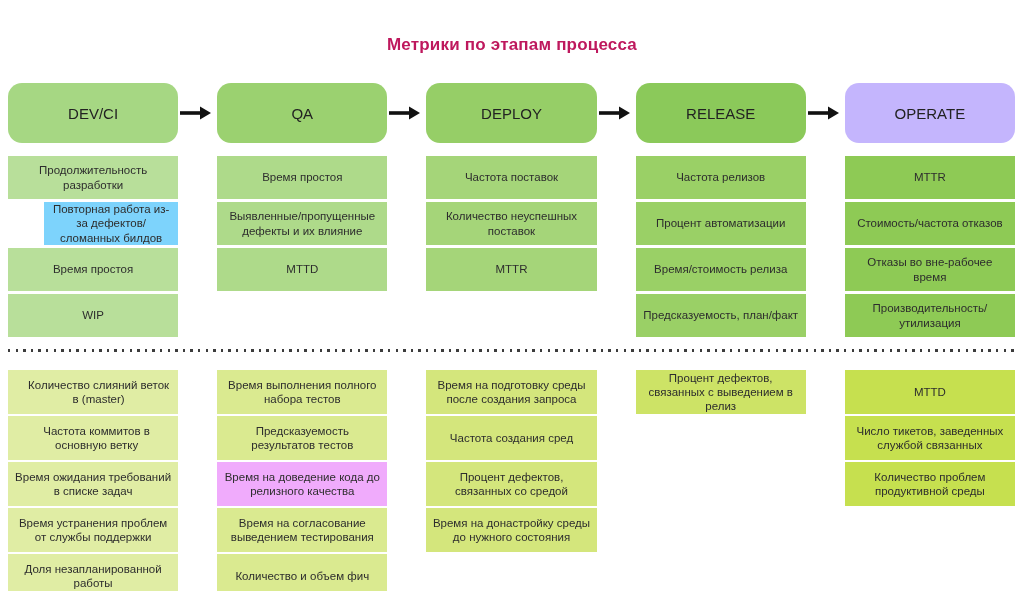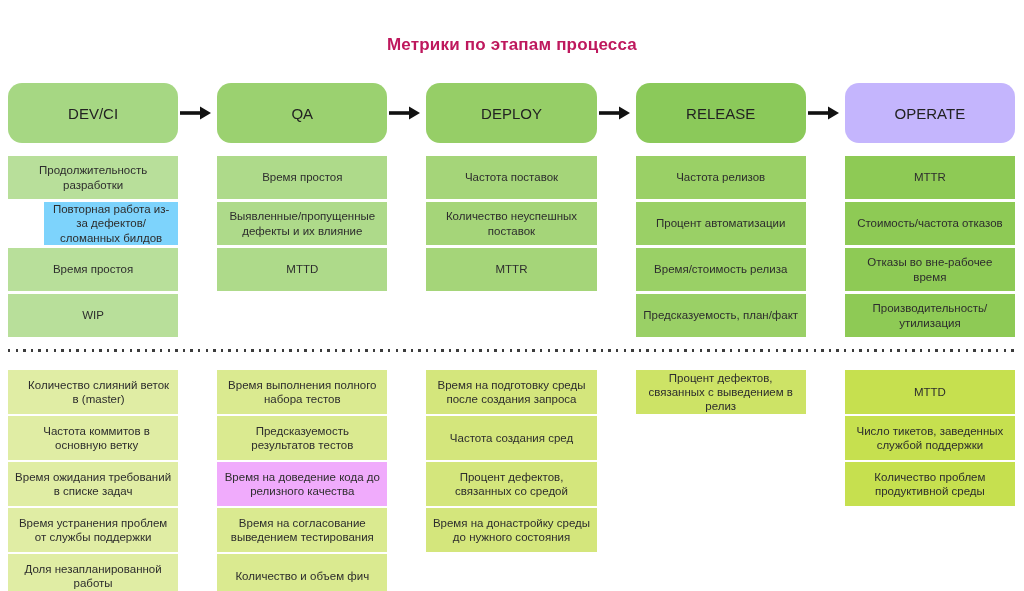--- a/index.html
+++ b/index.html
@@ -135,16 +135,16 @@
       <div class="metric-box bottom" style="background: rgb(212, 230, 124);">Время на подготовку среды после создания запроса</div>
       <div class="metric-box bottom" style="background: rgb(212, 230, 124);">Частота создания сред</div>
       <div class="metric-box bottom" style="background: rgb(212, 230, 124);">Процент дефектов, связанных со средой</div>
       <div class="metric-box bottom" style="background: rgb(212, 230, 124);">Время на донастройку среды до нужного состояния</div>
     </div>
     <div class="col-stack bottom">
       <div class="metric-box bottom" style="background: rgb(205, 227, 102);">Процент дефектов, связанных с выведением в релиз</div>
     </div>
     <div class="col-stack bottom">
       <div class="metric-box bottom" style="background: rgb(198, 224, 79);">MTTD</div>
-      <div class="metric-box bottom" style="background: rgb(198, 224, 79);">Число тикетов, заведенных службой поддержки</div>
+      <div class="metric-box bottom" style="background: rgb(198, 224, 79);">Число тикетов, заведенных службой связанных</div>
       <div class="metric-box bottom" style="background: rgb(198, 224, 79);">Количество проблем продуктивной среды</div>
     </div>
   </div>
 
 </body></html>

